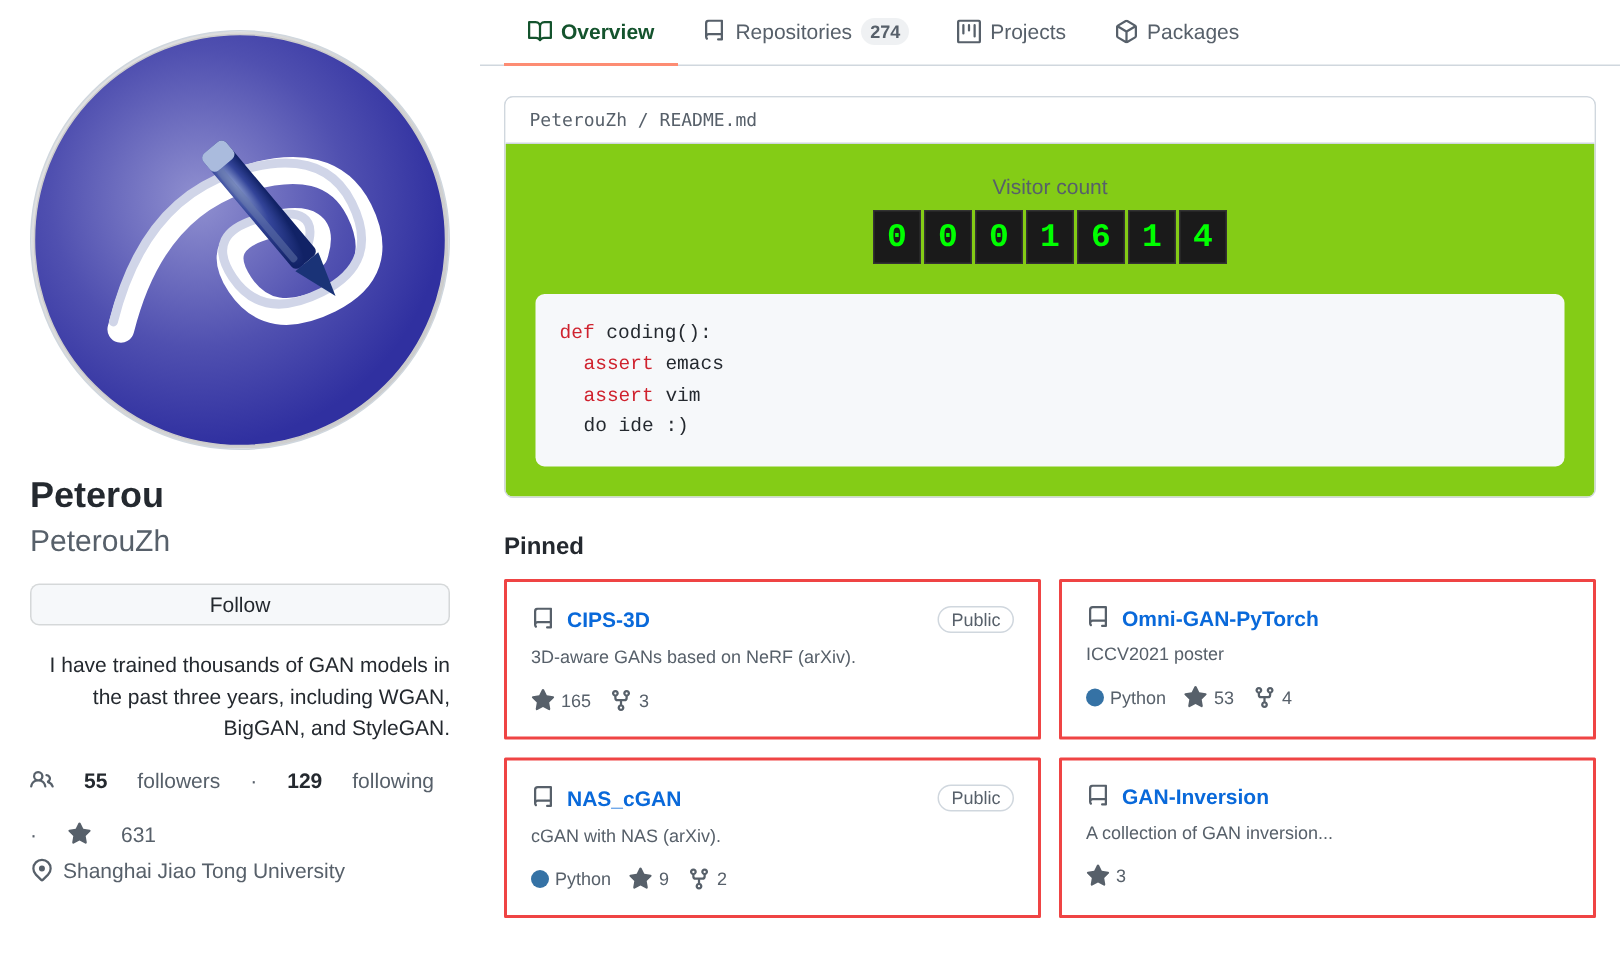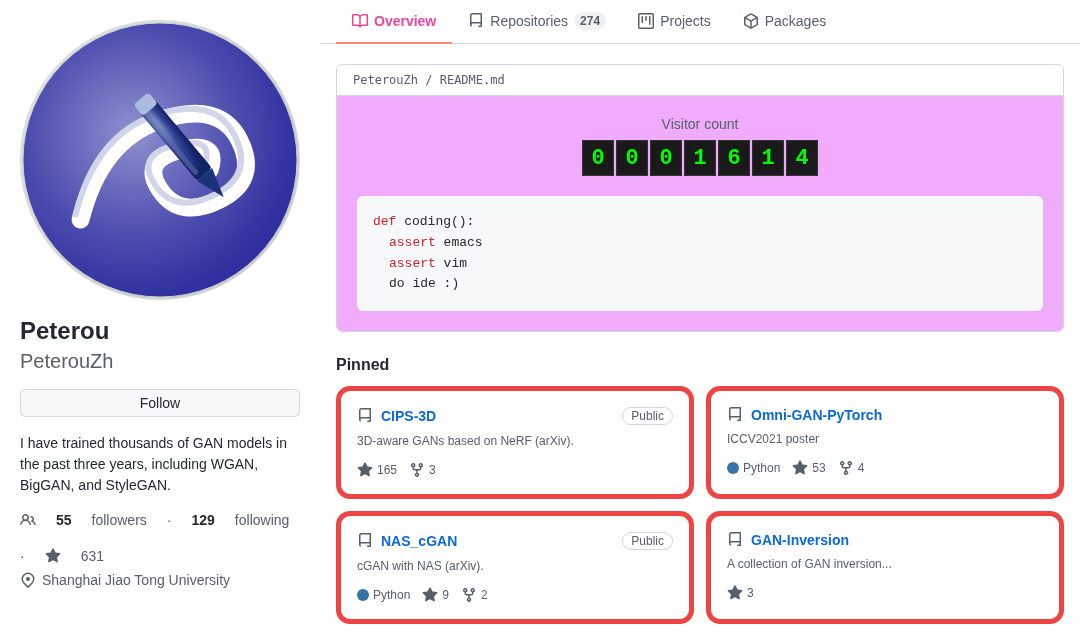--- a/index.html
+++ b/index.html
@@ -68,20 +68,21 @@
       cursor: pointer;
       text-align: center;
       margin-bottom: 16px;
     }
 
     .bio {
       font-size: 14px;
       color: #24292f;
       line-height: 1.5;
       margin-bottom: 16px;
+      text-align: right;
     }
 
     .stats {
       display: flex;
       align-items: center;
       gap: 20px;
       font-size: 14px;
       color: #57606a;
       margin-bottom: 8px;
       flex-wrap: wrap;
@@ -126,21 +127,21 @@
       gap: 6px;
       padding: 12px 16px;
       font-size: 14px;
       color: #57606a;
       cursor: pointer;
       border-bottom: 2px solid transparent;
       margin-bottom: -1px;
     }
 
     .tab.active {
-      color: #ec4899;
+      color: #14532d;
       font-weight: 600;
       border-bottom: 2px solid #fd8c73;
     }
 
     .tab-badge {
       background: #afb8c133;
       color: #57606a;
       font-size: 12px;
       font-weight: 700;
       padding: 2px 6px;
@@ -165,21 +166,21 @@
       padding: 8px 16px;
       border-bottom: 1px solid #d0d7de;
       background: #fff;
       font-size: 12px;
       color: #57606a;
       font-family: 'SFMono-Regular', Consolas, monospace;
     }
 
     .readme-body {
       padding: 20px;
-      background: #f0abfc;
+      background: #84cc16;
     }
 
     .visitor-count-section {
       text-align: center;
       margin-bottom: 20px;
     }
 
     .visitor-count-label {
       font-size: 14px;
       color: #57606a;
@@ -227,22 +228,22 @@
       margin-bottom: 12px;
     }
 
     .pinned-grid {
       display: grid;
       grid-template-columns: 1fr 1fr;
       gap: 12px;
     }
 
     .pinned-card {
-      border: 5px solid #ef4444;
-      border-radius: 14px;
+      border: 2px solid #ef4444;
+      border-radius: 1px;
       padding: 16px;
       background: #fff;
     }
 
     .pinned-card-header {
       display: flex;
       align-items: center;
       justify-content: space-between;
       margin-bottom: 8px;
     }

